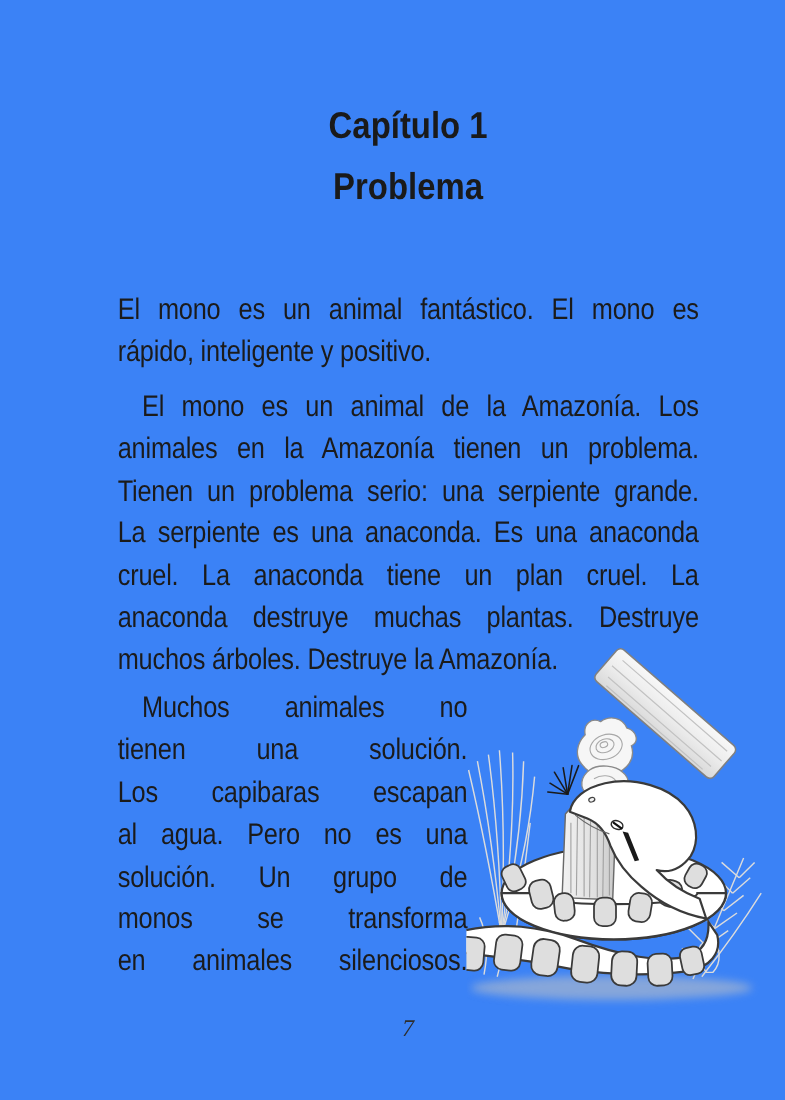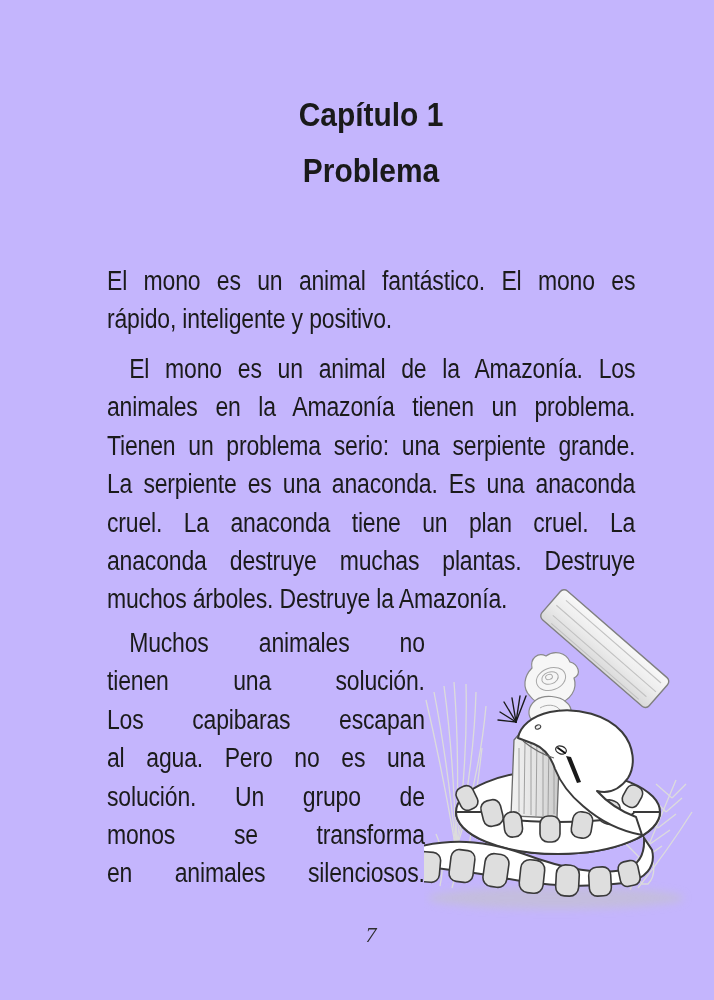--- a/index.html
+++ b/index.html
@@ -1,17 +1,17 @@
 <!DOCTYPE html>
 <html><head>
 <meta charset="utf-8">
 <style>
   html,body { margin:0; padding:0; background:#ffffff; }
   .page {
-    position:relative; width:714px; height:1000px; background:#c4b5fd;
+    position:relative; width:714px; height:1000px; background:#3b82f6;
     font-family:"Liberation Sans", sans-serif; color:#1b1b1b; overflow:hidden;
   }
   .heading {
     position:absolute; left:107px; width:528px; text-align:center;
     font-weight:bold; font-size:34px; color:#1a1a1a;
     transform:scaleX(0.88); transform-origin:50% 0;
   }
   #chapter-heading { top:95px; }
   #title-heading   { top:151px; }
   .para {

